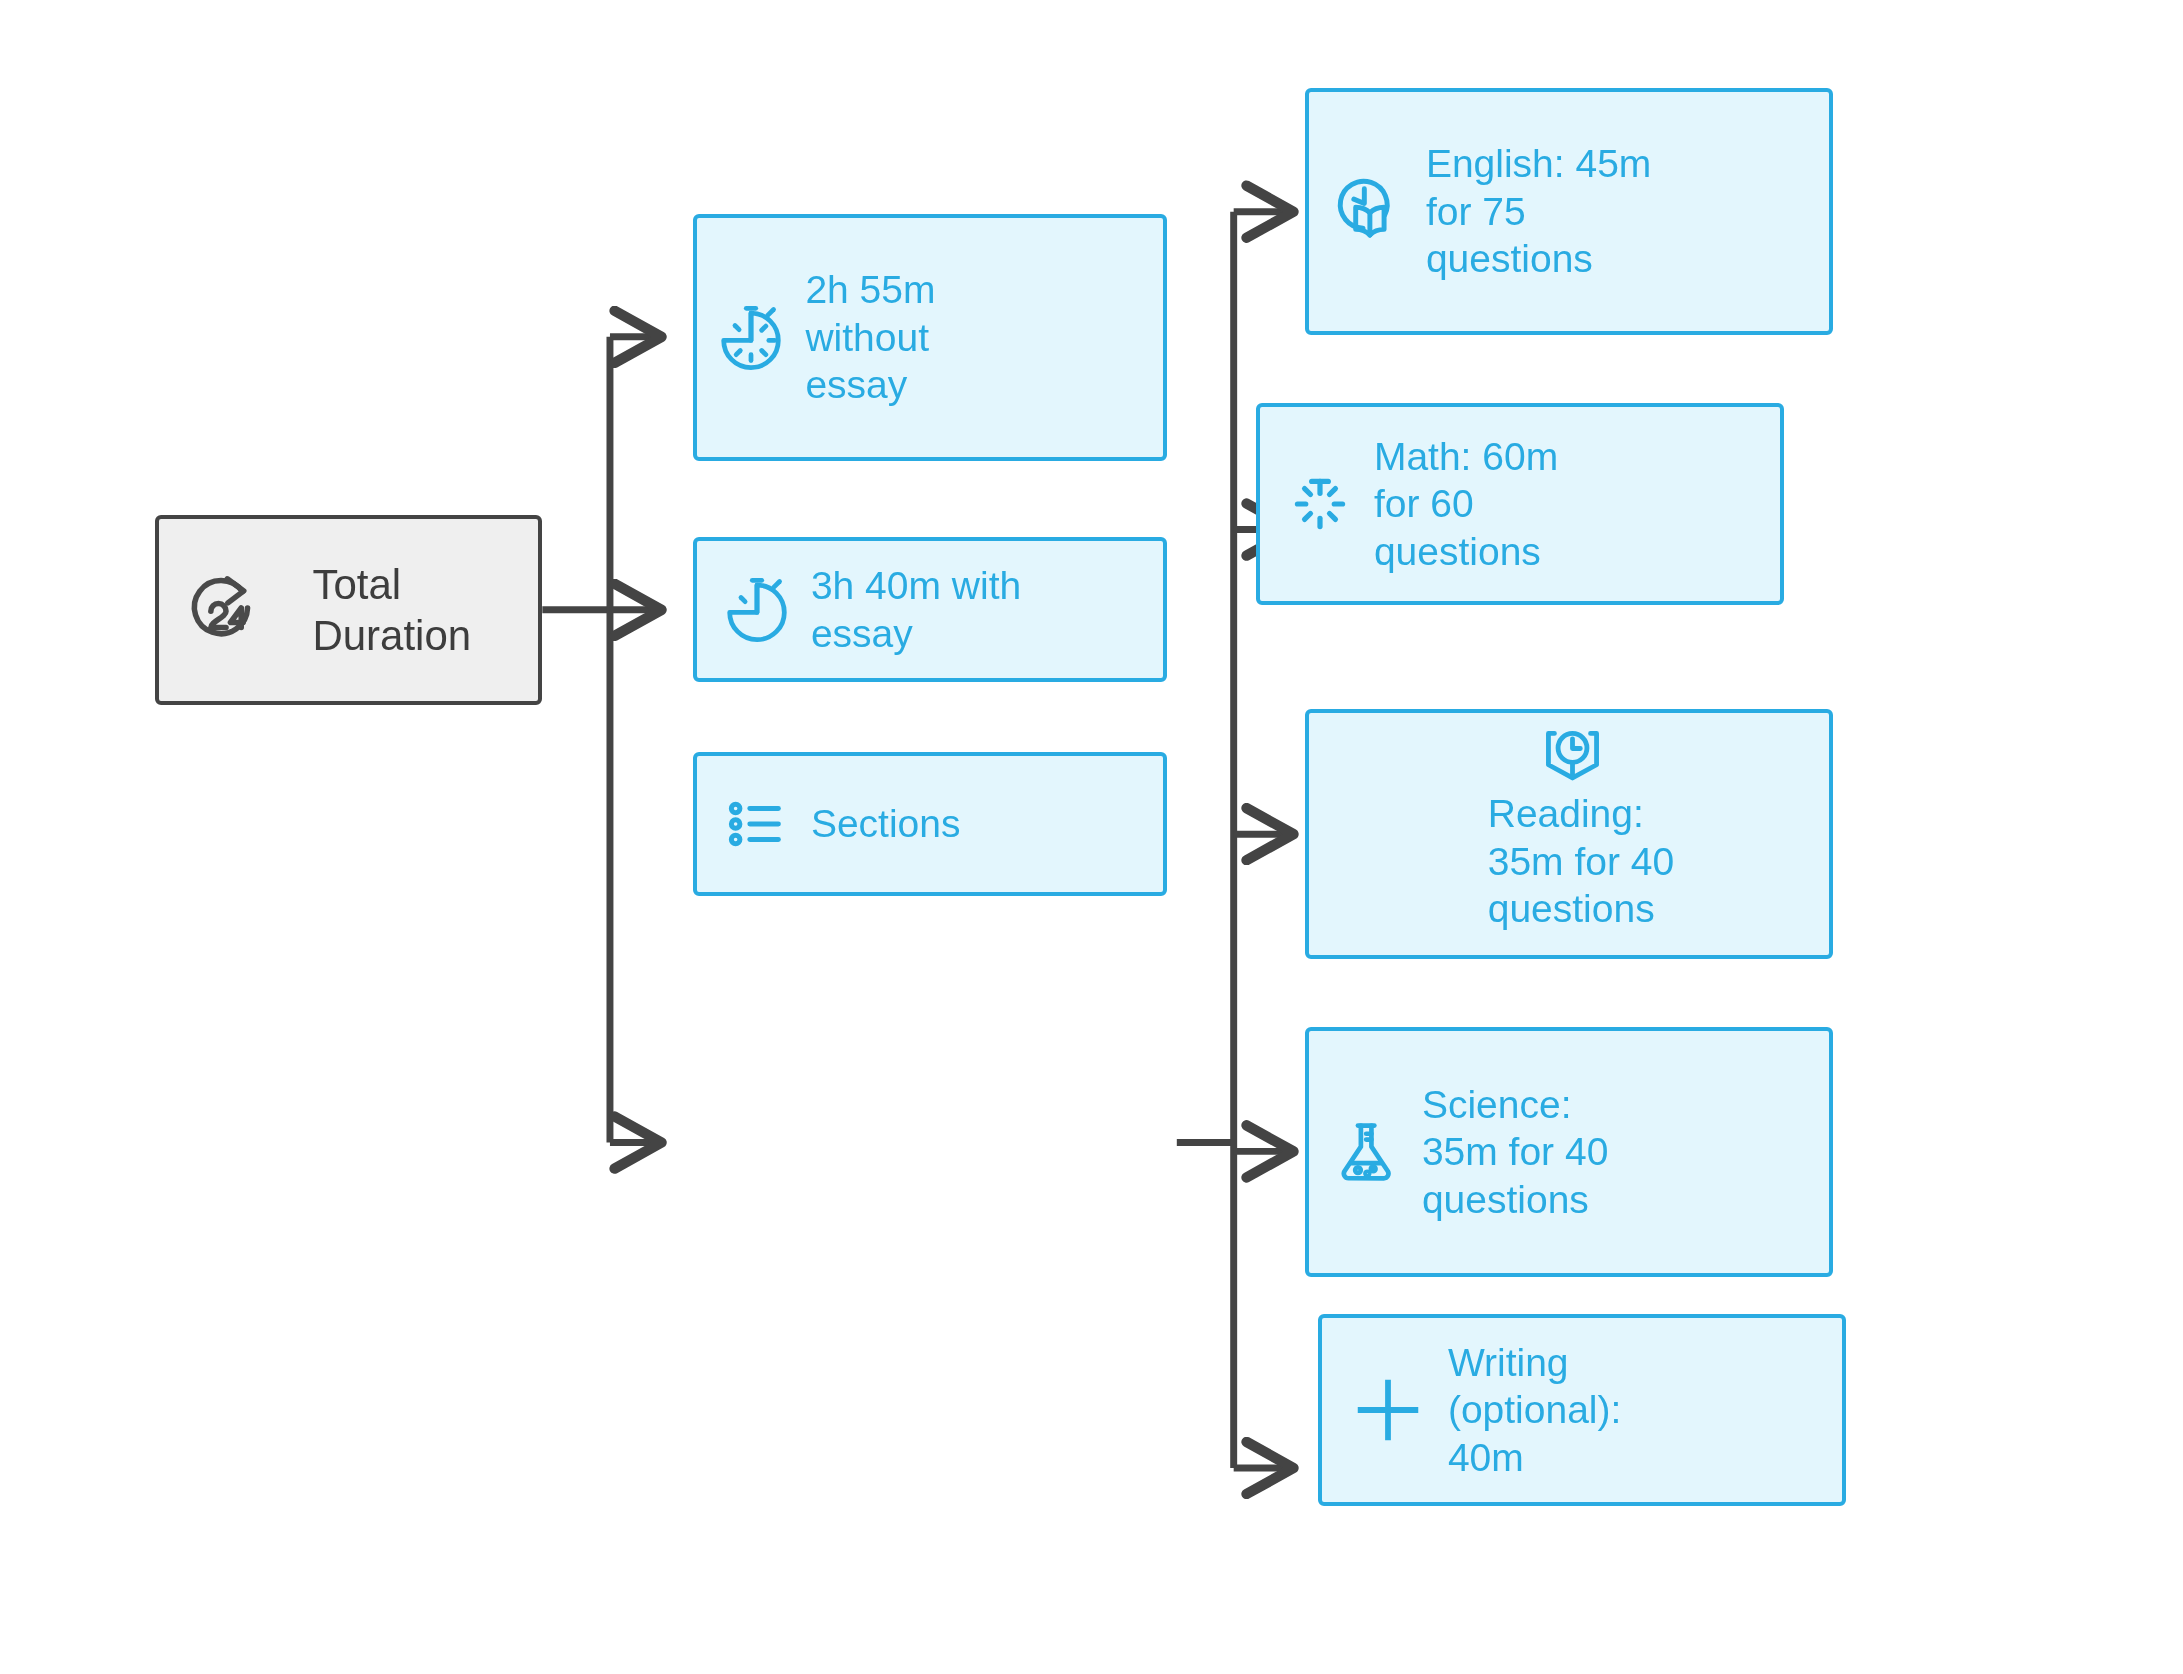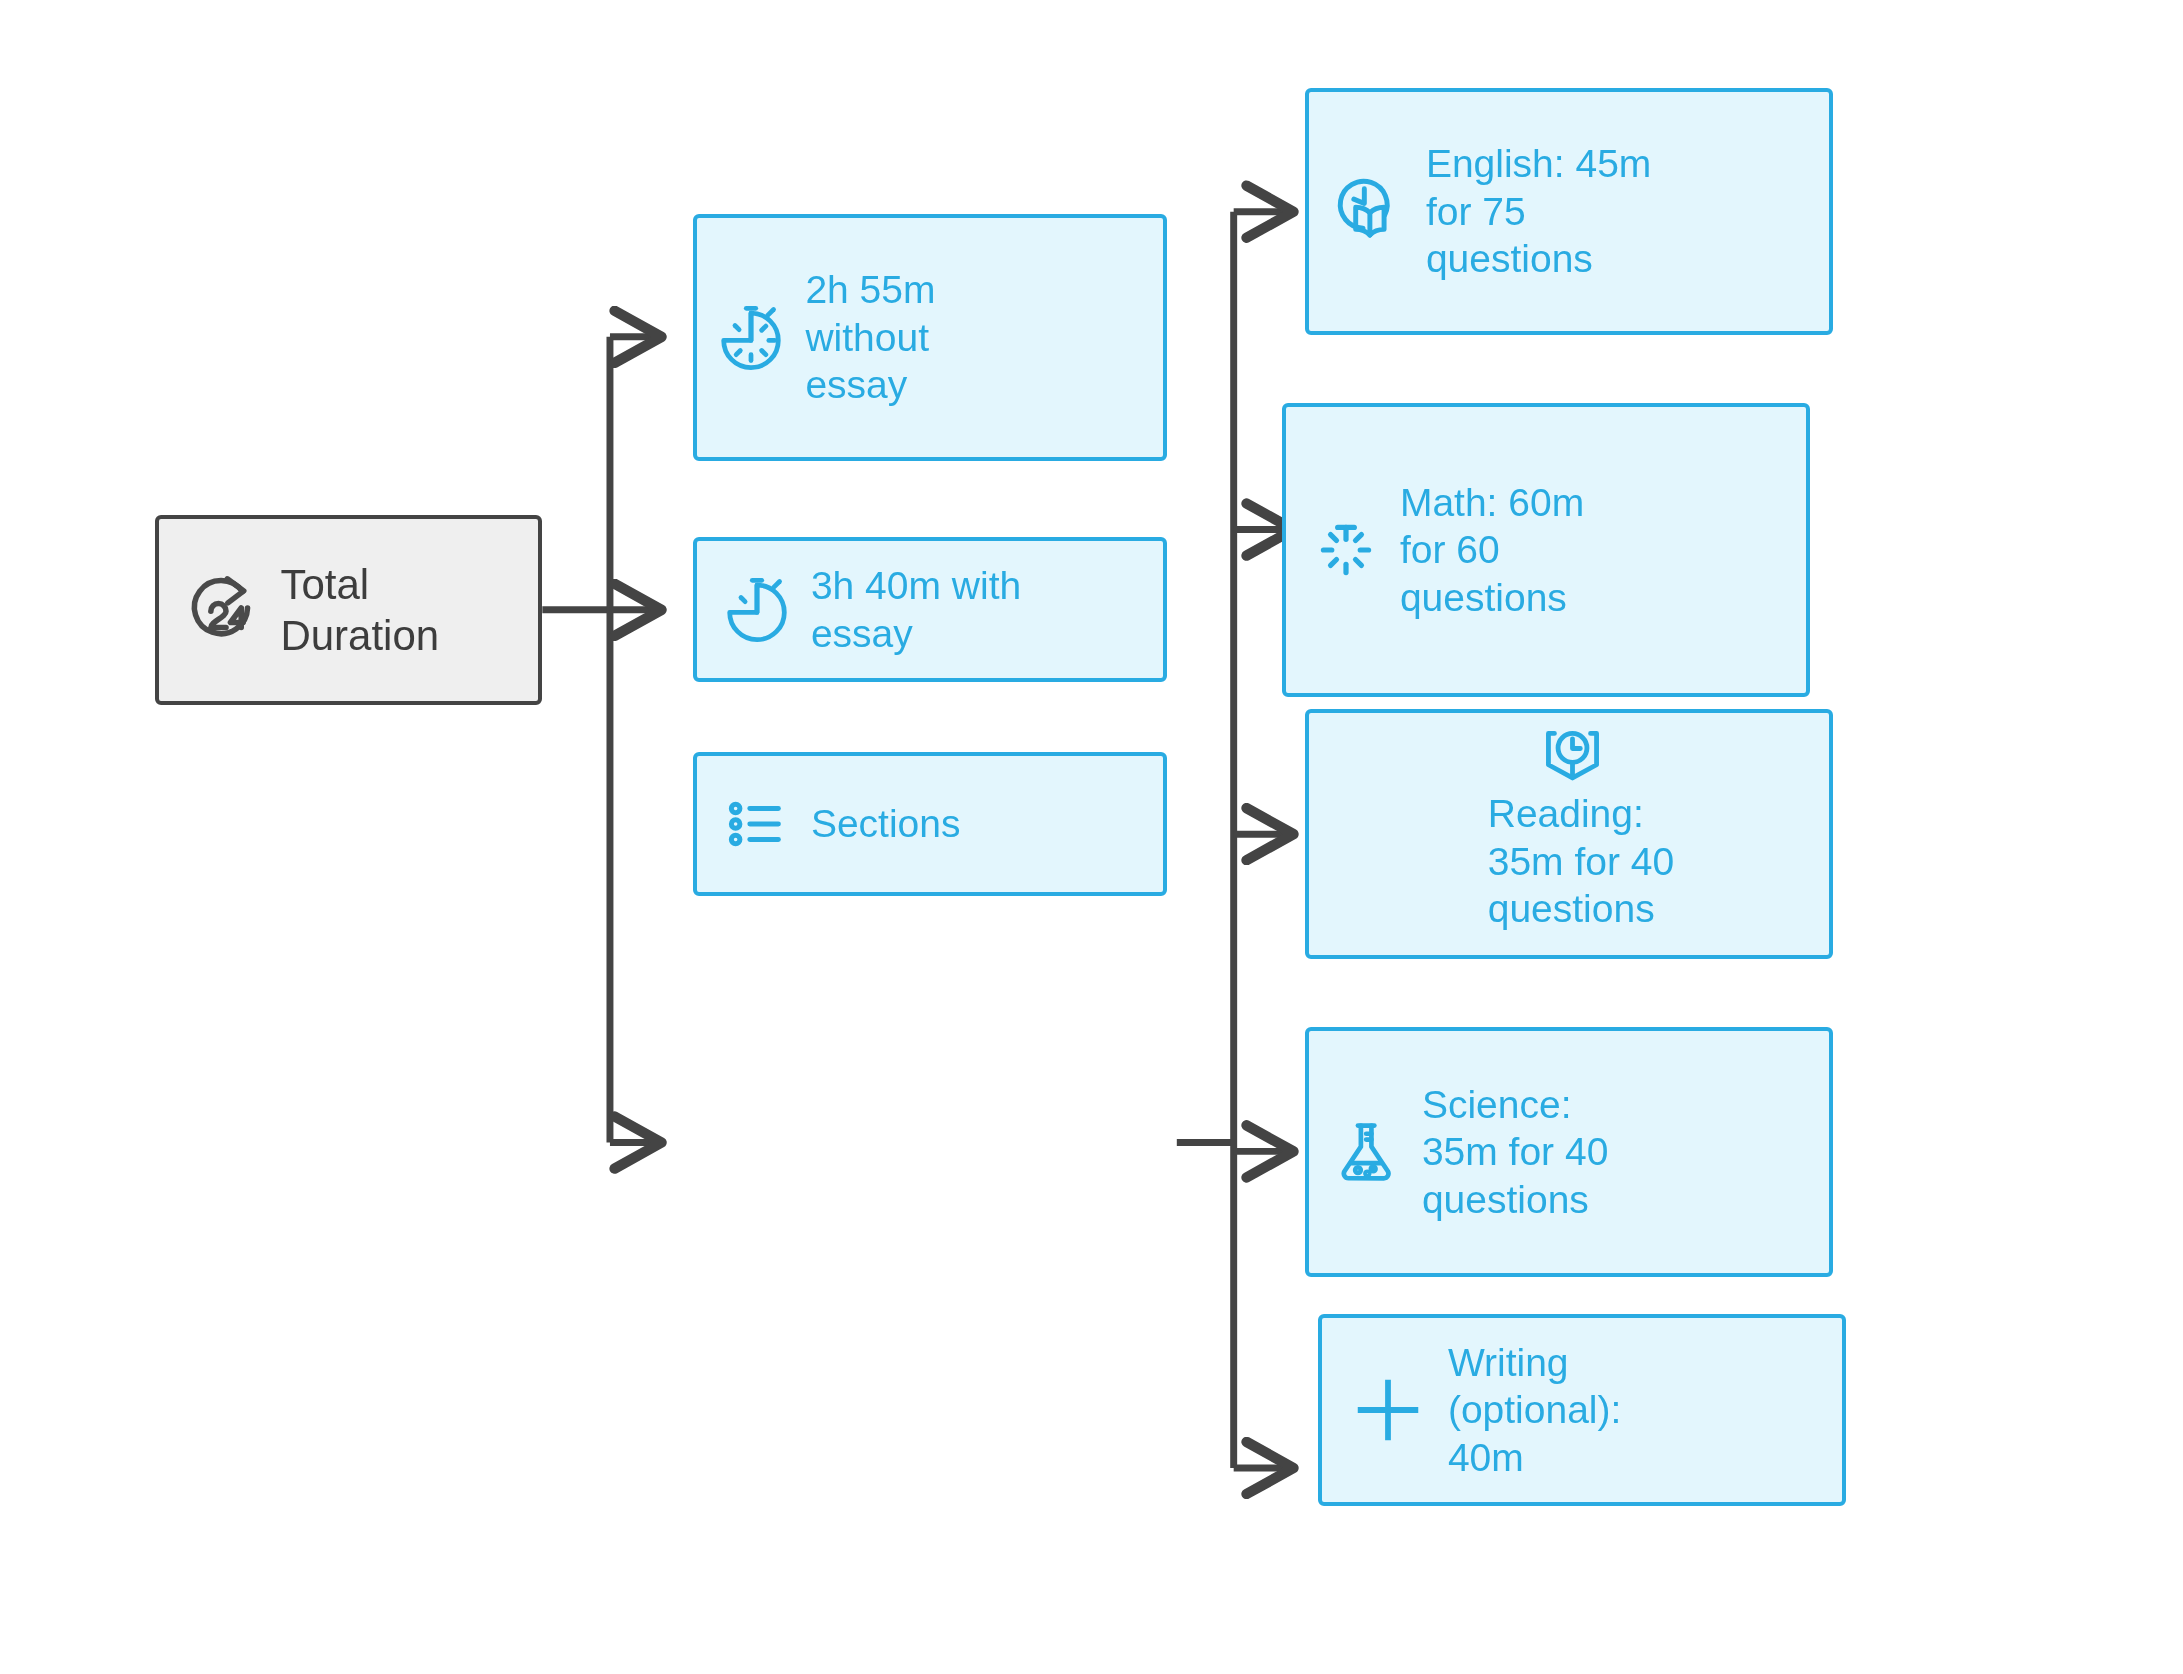--- a/index.html
+++ b/index.html
@@ -46,20 +46,21 @@
     flex: 1 1 auto;
     line-height: 1.22;
     white-space: pre-line;
   }
 
   
   .node.root {
     background: #efefef;
     border: 4.4px solid #444444;
     padding: 0 16.4px 0 24px;
+    gap: 32px;
   }
   .node.root .label {
     color: #3d3d3d;
     font-size: 42px;
     margin-left: 16.4px;
   }
 
   
   .node.blue {
     background: #e3f6fd;
@@ -184,21 +185,21 @@
         <path d="M 31.5 33 c -3 -3 -7.5 -4.5 -11.5 -4.5 v 18 c 4 0 8.5 1.5 11.5 4.5"></path>
         <path d="M 31.5 33 c 3 -3 7.5 -4.5 11.5 -4.5 v 18 c -4 0 -8.5 1.5 -11.5 4.5"></path>
         <path d="M 31.5 33 v 18"></path>
       </svg>
     </span>
     <span class="label">English: 45m
 for 75
 questions</span>
   </div>
 
-  <div class="node blue" style="left:1282px; top:403px; width:528px; height:294px;">
+  <div class="node blue" style="left:1256px; top:403px; width:528px; height:202px;">
     <span class="icon">
       <svg width="76" height="76" viewBox="0 0 64 64" fill="none" stroke="#29abe2" stroke-width="4.4" stroke-linecap="round" stroke-linejoin="round">
         <path d="M 25 13 h 14"></path>
         <path d="M 32 13 v 10"></path>
         <path d="M 32 44 v 7"></path>
         <path d="M 13 32 h 7"></path>
         <path d="M 44 32 h 7"></path>
         <path d="M 19 19 l 5 5"></path>
         <path d="M 45 19 l -5 5"></path>
         <path d="M 19 45 l 5 -5"></path>

